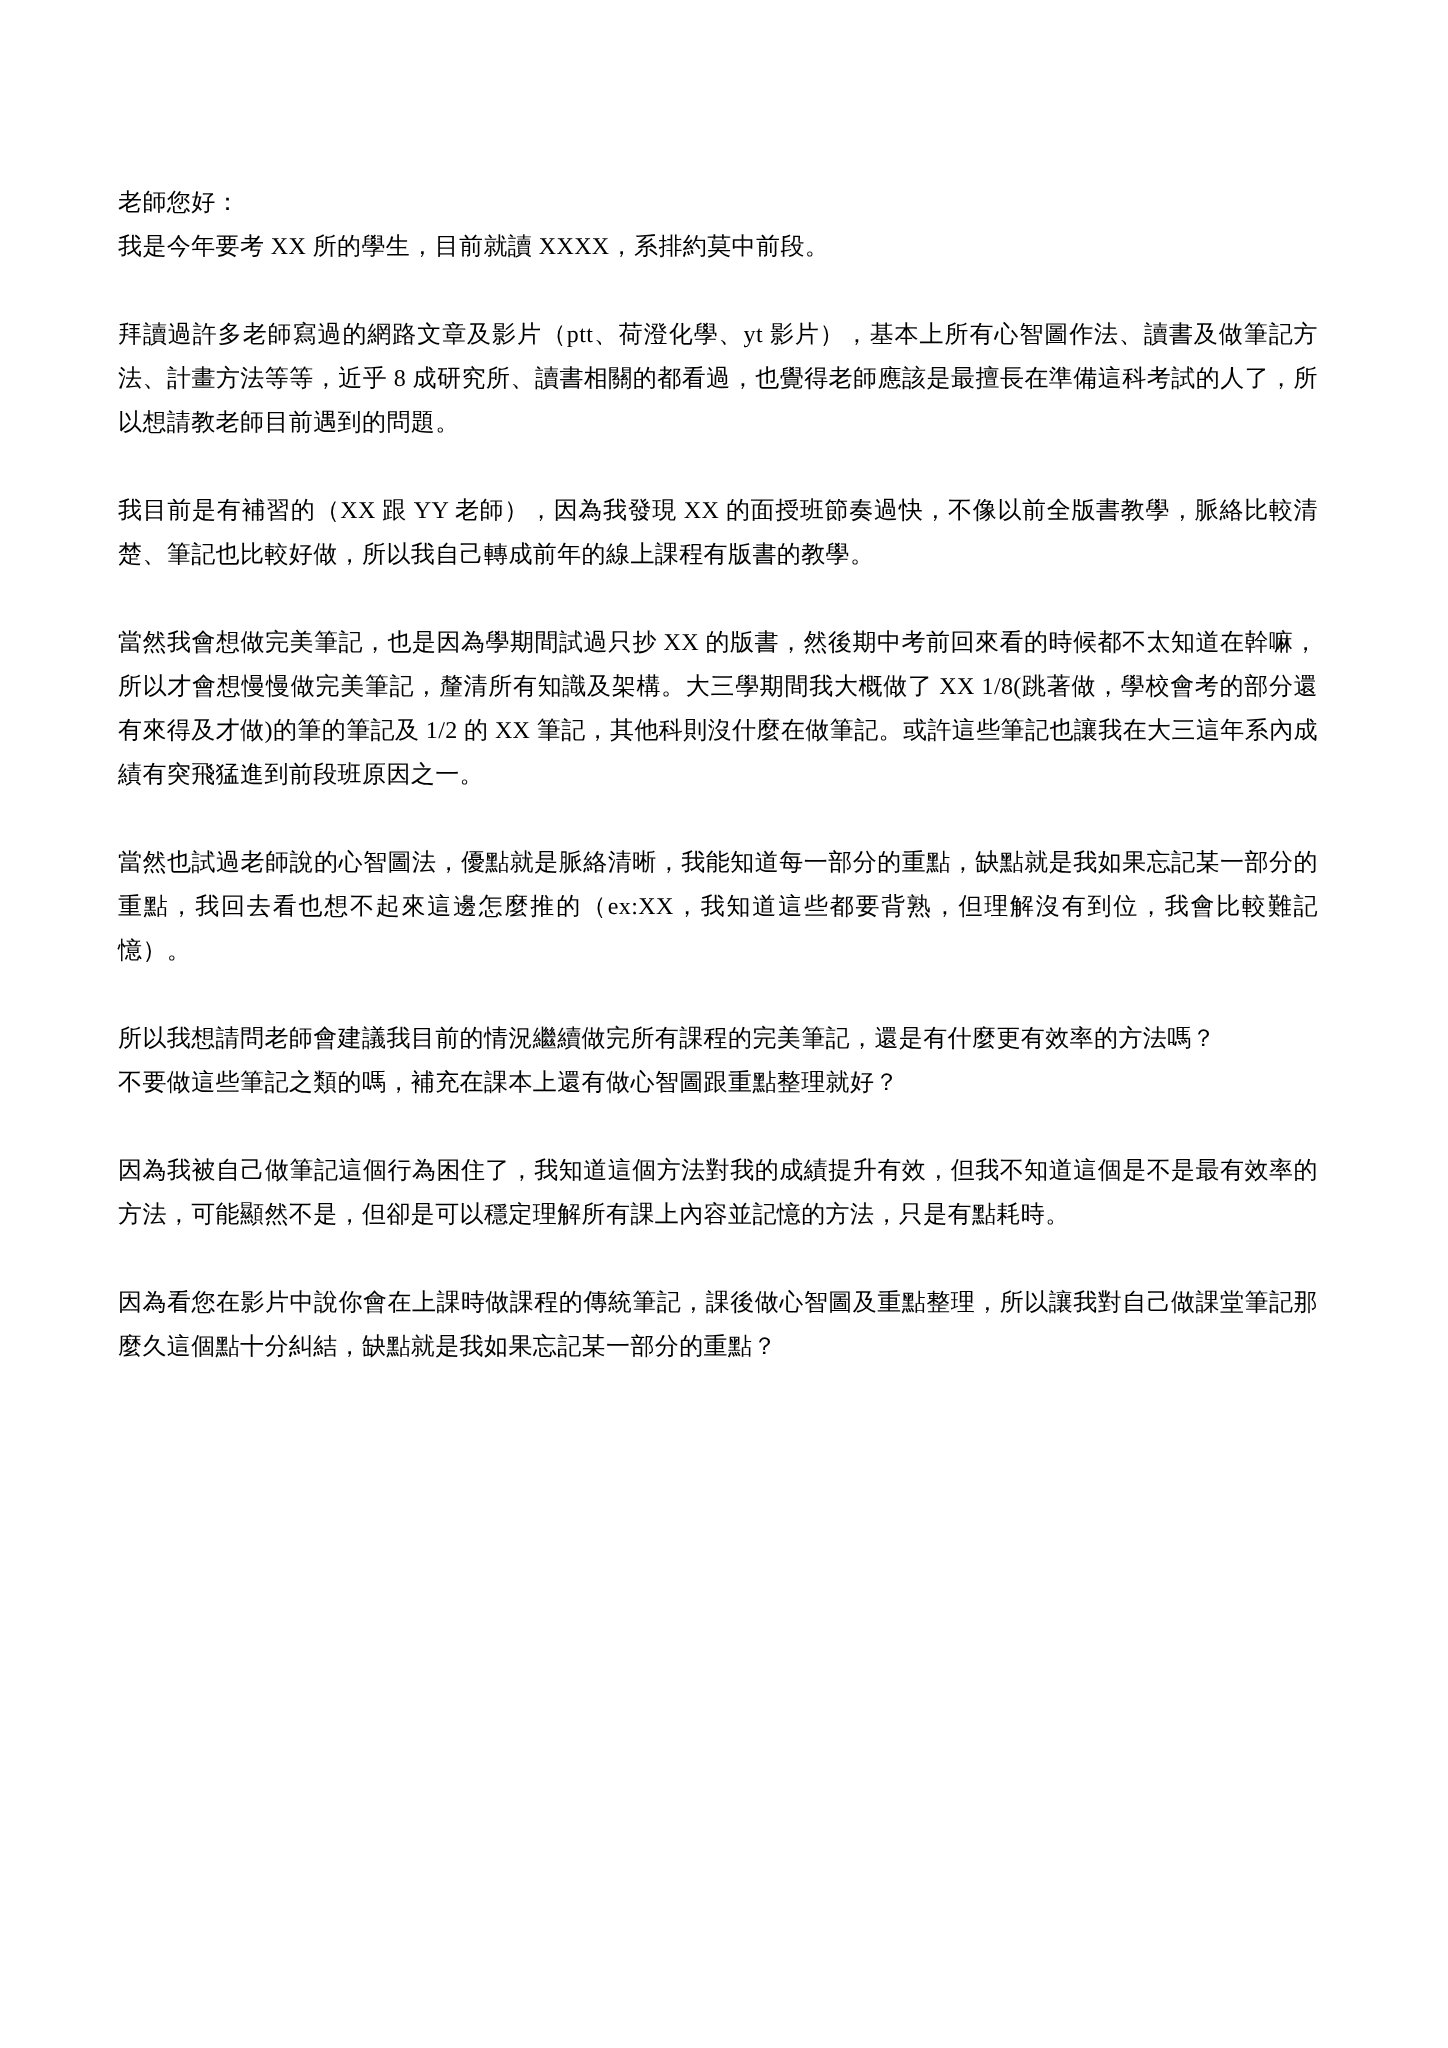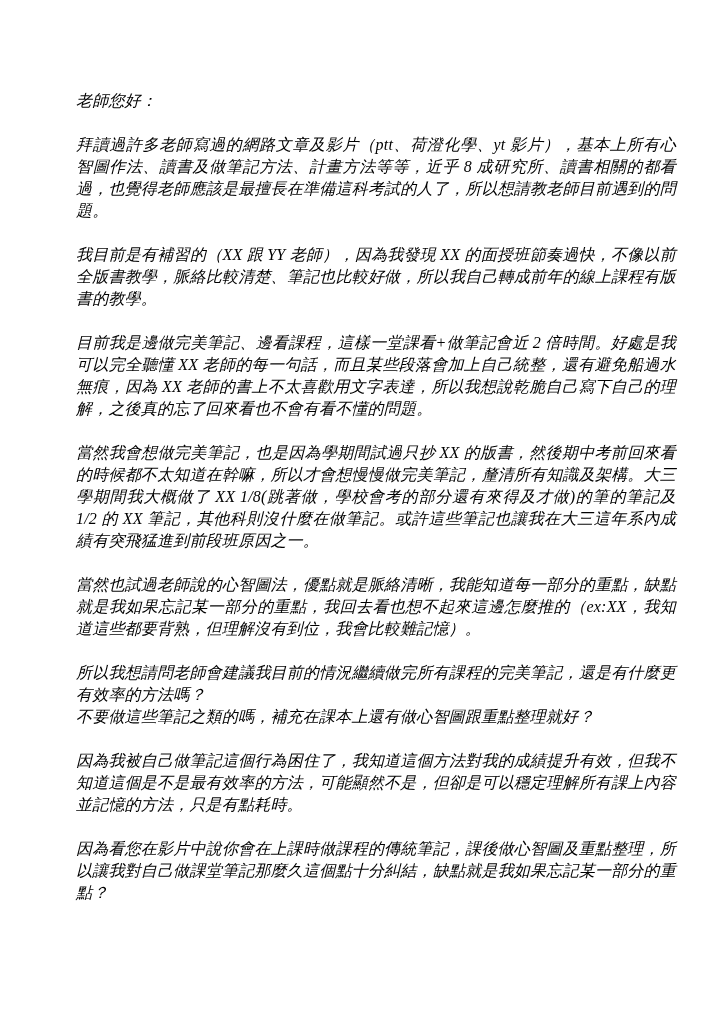--- a/index.html
+++ b/index.html
@@ -11,60 +11,59 @@
     position: relative;
     width: 724px;
     height: 1024px;
     background: #ffffff;
     overflow: hidden;
     font-family: "Liberation Serif", "DejaVu Serif", serif;
     color: #000000;
   }
   .letter-body {
     position: absolute;
-    left: 76px;
+    left: 59px;
     top: 90px;
     width: 600px;
-    font-size: 16px;
+    font-size: 12px;
     line-height: 22px;
     text-align: justify;
     letter-spacing: 0.2px;
-    font-style: italic;
   }
   .letter-body p {
     margin: 0 0 22px 0;
     padding: 0;
   }
   .letter-body p:last-child {
     margin-bottom: 0;
   }
   .seg {
     display: block;
   }
 </style>
 </head>
 <body>
 
 <div class="page">
   <div class="letter-body">
 
     <p>
       <span class="seg">老師您好：</span>
+      <span class="seg">我是今年要考 XX 所的學生，目前就讀 XXXX，系排約莫中前段。</span>
     </p>
 
     <p>
       <span class="seg">拜讀過許多老師寫過的網路文章及影片（ptt、荷澄化學、yt 影片），基本上所有心智圖作法、讀書及做筆記方法、計畫方法等等，近乎 8 成研究所、讀書相關的都看過，也覺得老師應該是最擅長在準備這科考試的人了，所以想請教老師目前遇到的問題。</span>
     </p>
 
     <p>
       <span class="seg">我目前是有補習的（XX 跟 YY 老師），因為我發現 XX 的面授班節奏過快，不像以前全版書教學，脈絡比較清楚、筆記也比較好做，所以我自己轉成前年的線上課程有版書的教學。</span>
     </p>
 
     <p>
-      <span class="seg">目前我是邊做完美筆記、邊看課程，這樣一堂課看+做筆記會近 2 倍時間。好處是我可以完全聽懂 XX 老師的每一句話，而且某些段落會加上自己統整，還有避免船過水無痕，因為 XX 老師的書上不太喜歡用文字表達，所以我想說乾脆自己寫下自己的理解，之後真的忘了回來看也不會有看不懂的問題。</span>
     </p>
 
     <p>
       <span class="seg">當然我會想做完美筆記，也是因為學期間試過只抄 XX 的版書，然後期中考前回來看的時候都不太知道在幹嘛，所以才會想慢慢做完美筆記，釐清所有知識及架構。大三學期間我大概做了 XX 1/8(跳著做，學校會考的部分還有來得及才做)的筆的筆記及 1/2 的 XX 筆記，其他科則沒什麼在做筆記。或許這些筆記也讓我在大三這年系內成績有突飛猛進到前段班原因之一。</span>
     </p>
 
     <p>
       <span class="seg">當然也試過老師說的心智圖法，優點就是脈絡清晰，我能知道每一部分的重點，缺點就是我如果忘記某一部分的重點，我回去看也想不起來這邊怎麼推的（ex:XX，我知道這些都要背熟，但理解沒有到位，我會比較難記憶）。</span>
     </p>
 

